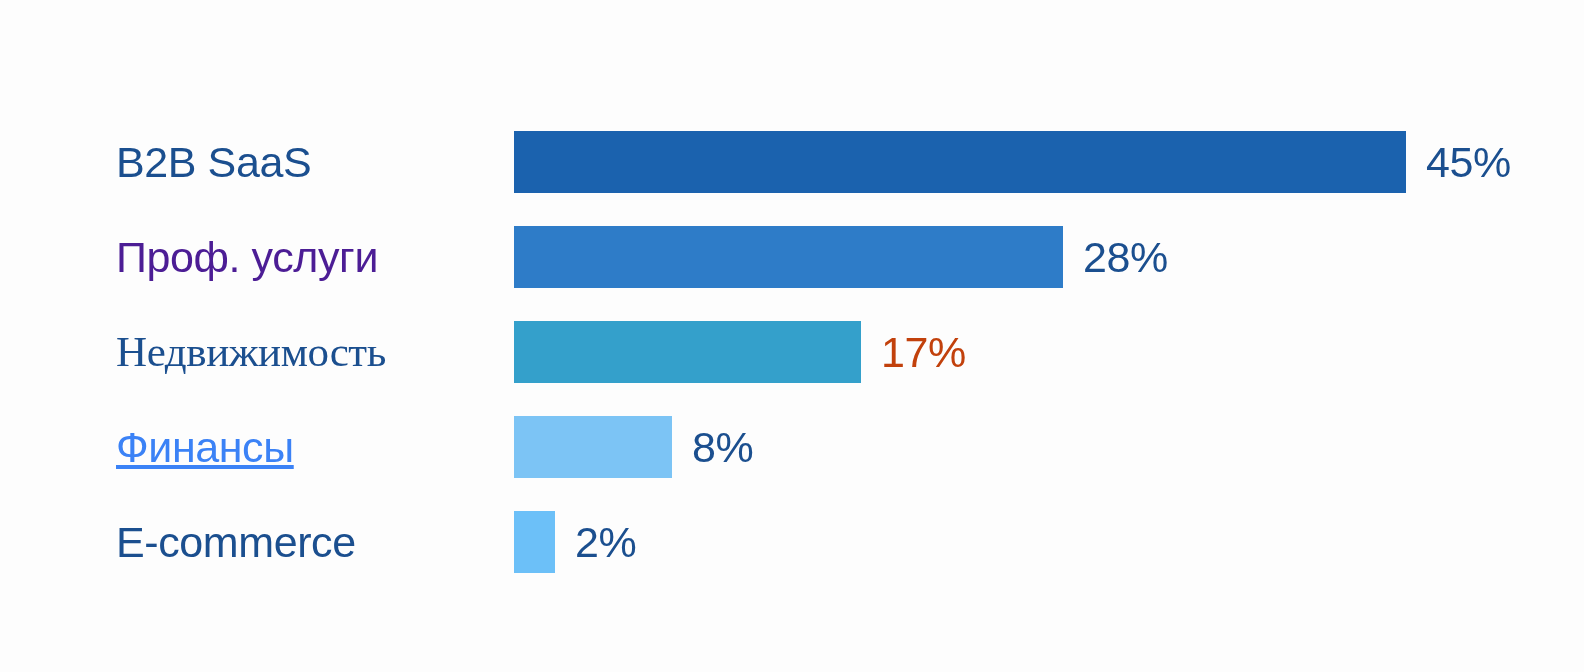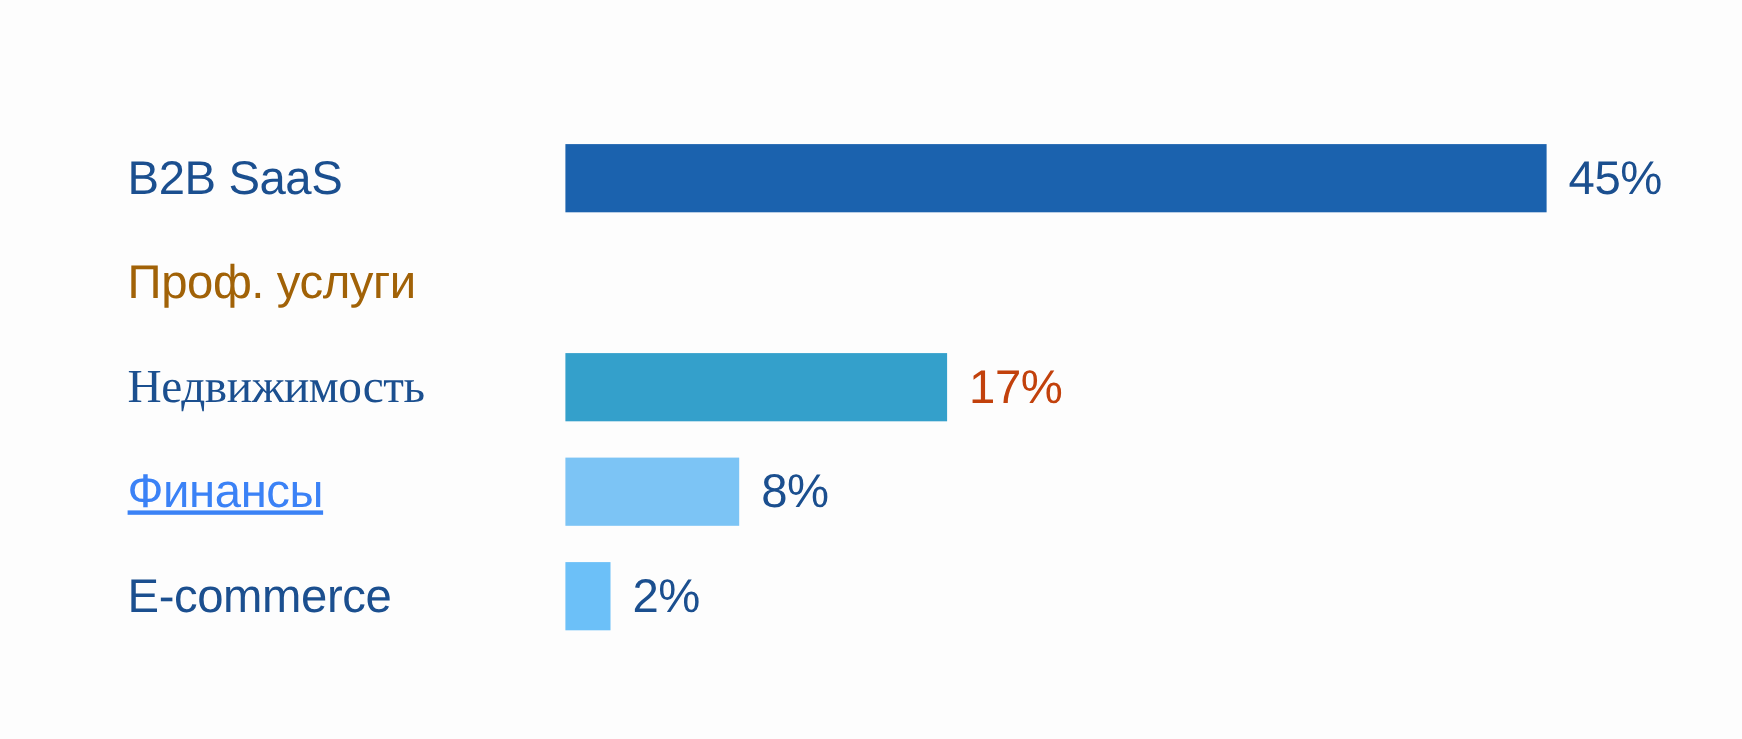--- a/index.html
+++ b/index.html
@@ -83,21 +83,25 @@
 
     <div class="bar-row">
       <div class="cat-label" style="color: rgb(27, 79, 143);">B2B SaaS</div>
       <div class="bar-track">
         <span class="bar" style="width: 892px; background: rgb(27, 98, 174);"></span>
         <span class="value-label" style="color: rgb(27, 79, 143);">45%</span>
       </div>
     </div>
 
     <div class="bar-row">
-      <div class="cat-label" style="color: #a16207;">Проф. услуги</div>
+      <div class="cat-label" style="color: #4c1d95;">Проф. услуги</div>
+      <div class="bar-track">
+        <span class="bar" style="width: 549px; background: rgb(46, 124, 200);"></span>
+        <span class="value-label" style="color: rgb(27, 79, 143);">28%</span>
+      </div>
     </div>
 
     <div class="bar-row">
       <div class="cat-label" style="color: rgb(27, 79, 143); font-family: Liberation Serif, serif;">Недвижимость</div>
       <div class="bar-track">
         <span class="bar" style="width: 347px; background: rgb(52, 160, 203);"></span>
         <span class="value-label" style="color: #c2410c;">17%</span>
       </div>
     </div>
 

